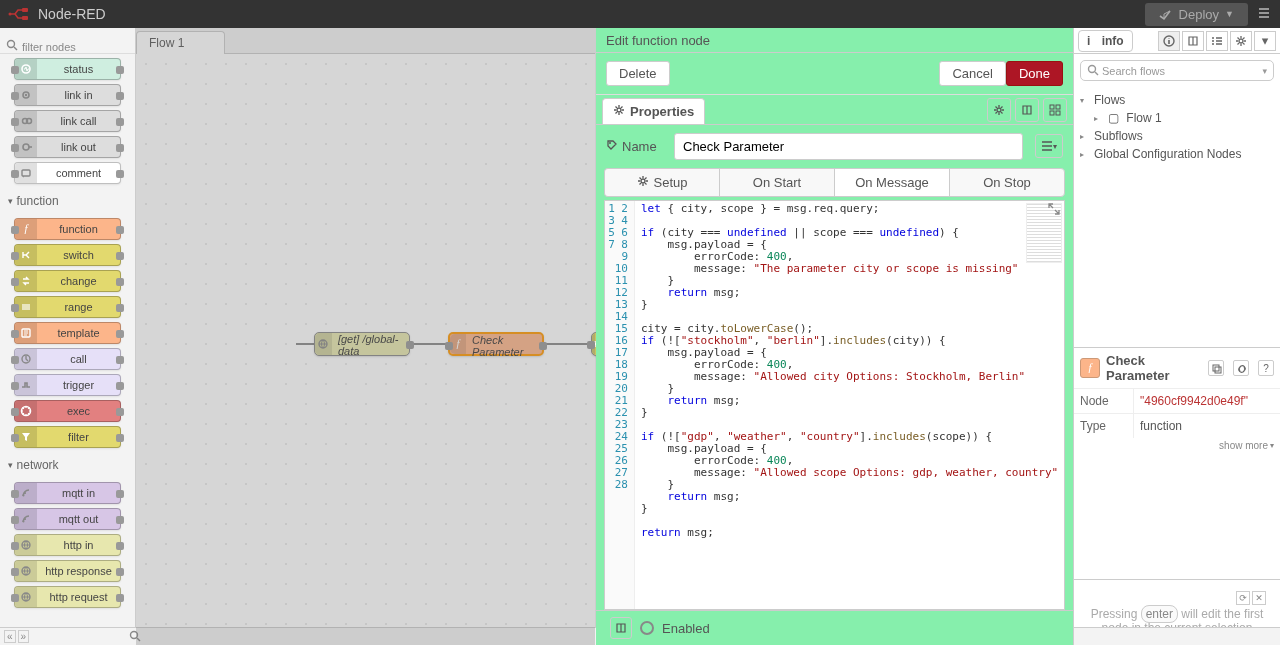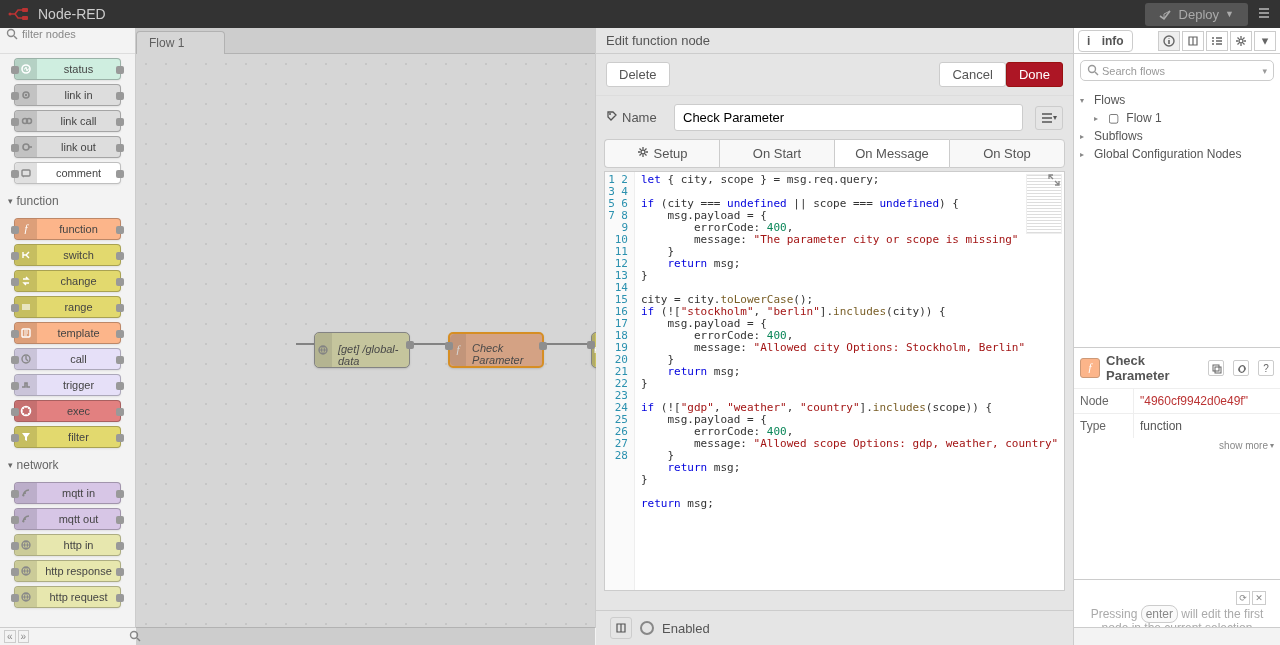--- a/index.html
+++ b/index.html
@@ -8,45 +8,45 @@
   .logo { width: 24px; height: 14px; margin-right: 6px; display:flex; align-items:center; }
   .logo svg { display:block; }
   .brand { font-size: 14px; font-weight: 500; }
   .spacer { flex: 1; }
   .deploy-btn { background: #555; color: #aaa; padding: 4px 14px; border-radius: 3px; font-size: 13px; display:flex; align-items:center; gap:6px; cursor:pointer; }
   .deploy-btn .chev { font-size:9px; }
   .menu-btn { margin-left: 10px; font-size: 16px; color:#bbb; cursor:pointer; }
 
   .mainrow { display:flex; height: 617px; }
   .palette { width: 136px; background:#f3f3f3; border-right:1px solid #ccc; display:flex; flex-direction:column; }
-  .filter-box { height:26px; border-bottom:1px solid #ddd; display:flex; align-items:flex-start; padding:0 6px; color:#888; }
+  .filter-box { height:26px; border-bottom:1px solid #ddd; display:flex; align-items:flex-end; padding:0 6px; color:#888; }
   .filter-box .search-i { font-size:11px; margin-right:4px; }
   .cat { padding:6px 8px; font-size:12px; color:#666; display:flex; align-items:center; gap:4px; }
   .cat .chev { font-size:9px; }
   .node-item { margin:4px 14px; height:22px; border-radius:4px; display:flex; align-items:center; font-size:11px; color:#444; position:relative; border:1px solid rgba(0,0,0,0.25); box-shadow:0 1px 2px rgba(0,0,0,0.08); }
   .node-item .icon { width:22px; height:100%; display:flex; align-items:center; justify-content:center; border-top-left-radius:4px; border-bottom-left-radius:4px; color:#fff; background:rgba(0,0,0,0.12); }
   .node-item svg { display:block; }
   .node-item .label { padding:0 6px; flex:1; text-align:center; }
   .node-item .port { width:8px; height:8px; background:#999; border-radius:2px; position:absolute; top:7px; }
   .node-item .port.l { left:-4px; }
   .node-item .port.r { right:-4px; }
 
   .workspace { width: 460px; background:#fff; border-right:1px solid #ccc; position:relative; display:flex; flex-direction:column; }
   .tabbar { height:26px; border-bottom:1px solid #ccc; display:flex; align-items:flex-end; background:#f3f3f3; }
   .tab { border:1px solid #ccc; border-bottom:none; background:#fff; padding:4px 40px 4px 12px; border-top-left-radius:4px; border-top-right-radius:4px; font-size:12px; position:relative; top:1px; }
   .canvas { flex:1; background:#fff; background-image:radial-gradient(#e8e8e8 1px, transparent 1px); background-size:20px 20px; position:relative; }
-  .flow-node { position:absolute; height:36px; border-radius:5px; border:1px solid #888; display:flex; align-items:flex-end; font-size:11px; padding:0 8px; font-style:italic; color:#333; box-shadow:0 1px 2px rgba(0,0,0,.15); }
+  .flow-node { position:absolute; height:24px; border-radius:5px; border:1px solid #888; display:flex; align-items:flex-start; font-size:11px; padding:0 8px; font-style:italic; color:#333; box-shadow:0 1px 2px rgba(0,0,0,.15); }
   .flow-node .icon-cell { width:22px; height:100%; display:flex; align-items:center; justify-content:center; margin-left:-8px; margin-right:6px; background:rgba(0,0,0,0.1); border-top-left-radius:5px; border-bottom-left-radius:5px; color:#fff; }
   .flow-node svg { display:block; }
   .flow-node .port { width:8px; height:8px; background:#999; border-radius:2px; position:absolute; top:8px; }
   .flow-node .port.l{left:-5px;} .flow-node .port.r{right:-5px;}
   .selected { border:2px solid #f90; }
   .overlay { position:absolute; inset:0; background:rgba(120,120,120,0.3); z-index:5; pointer-events:none; }
 
-  .editpanel { width:478px; background:#e5e5e5; display:flex; flex-direction:column; border-right:1px solid #ccc; z-index:10;justify-content:center; }
+  .editpanel { width:478px; background:#86efac; display:flex; flex-direction:column; border-right:1px solid #ccc; z-index:10;justify-content:center; }
   .ep-header { height:26px; border-bottom:1px solid #ccc; padding:0 10px; font-size:13px; display:flex; align-items:center; color:#555; }
   .ep-toolbar { padding:8px 10px; display:flex; align-items:center; border-bottom:1px solid #ddd; }
   .btn { border:1px solid #ccc; background:#fff; padding:4px 12px; border-radius:3px; font-size:13px; cursor:pointer; color:#555; }
   .btn.done { background:#ad1625; border-color:#911; color:#fff; }
   .ep-section-tabs { border-bottom:1px solid #ccc; display:flex; align-items:center; padding:0 6px; height:30px; }
   .sec-tab { border:1px solid #ccc; border-bottom:none; border-top-left-radius:4px; border-top-right-radius:4px; padding:5px 10px; font-weight:bold; background:#fff; position:relative; top:1px; font-size:13px; display:flex; align-items:center; gap:5px; }
   .sec-icon { width:24px; height:24px; border:1px solid #ccc; border-radius:3px; display:flex; align-items:center; justify-content:center; margin-left:4px; cursor:pointer; }
   .form-row { display:flex; align-items:center; padding:8px 10px; gap:8px; }
   .form-row label { width:60px; font-size:13px; display:flex; align-items:center; gap:4px; }
   .form-row input[type=text]{ flex:1; border:1px solid #ccc; border-radius:3px; padding:5px 8px; font-size:13px; }
@@ -498,20 +498,44 @@
     <div class="overlay"></div>
   </div>
 
   <div class="editpanel">
     <div class="ep-header">Edit function node</div>
     <div class="ep-toolbar">
       <button class="btn">Delete</button>
       <div class="spacer"></div>
       <button class="btn">Cancel</button>
       <button class="btn done" style="">Done</button>
+    </div>
+    <div class="ep-section-tabs">
+      <div class="sec-tab">
+        <span><svg width="12" height="12">
+              <use href="#i-gear"></use>
+            </svg></span>
+        <span>Properties</span>
+      </div>
+      <div class="spacer"></div>
+      <div class="sec-icon">
+          <svg width="12" height="12">
+            <use href="#i-gear"></use>
+          </svg>
+        </div>
+      <div class="sec-icon">
+          <svg width="12" height="12">
+            <use href="#i-book"></use>
+          </svg>
+        </div>
+      <div class="sec-icon">
+          <svg width="12" height="12">
+            <use href="#i-grid"></use>
+          </svg>
+        </div>
     </div>
     <div class="form-row">
       <label>
           <span><svg width="12" height="12">
               <use href="#i-tag"></use>
             </svg></span>
           <span>Name</span>
         </label>
       <input type="text" value="Check Parameter" style="">
       <div class="sec-icon" style="width:28px">

